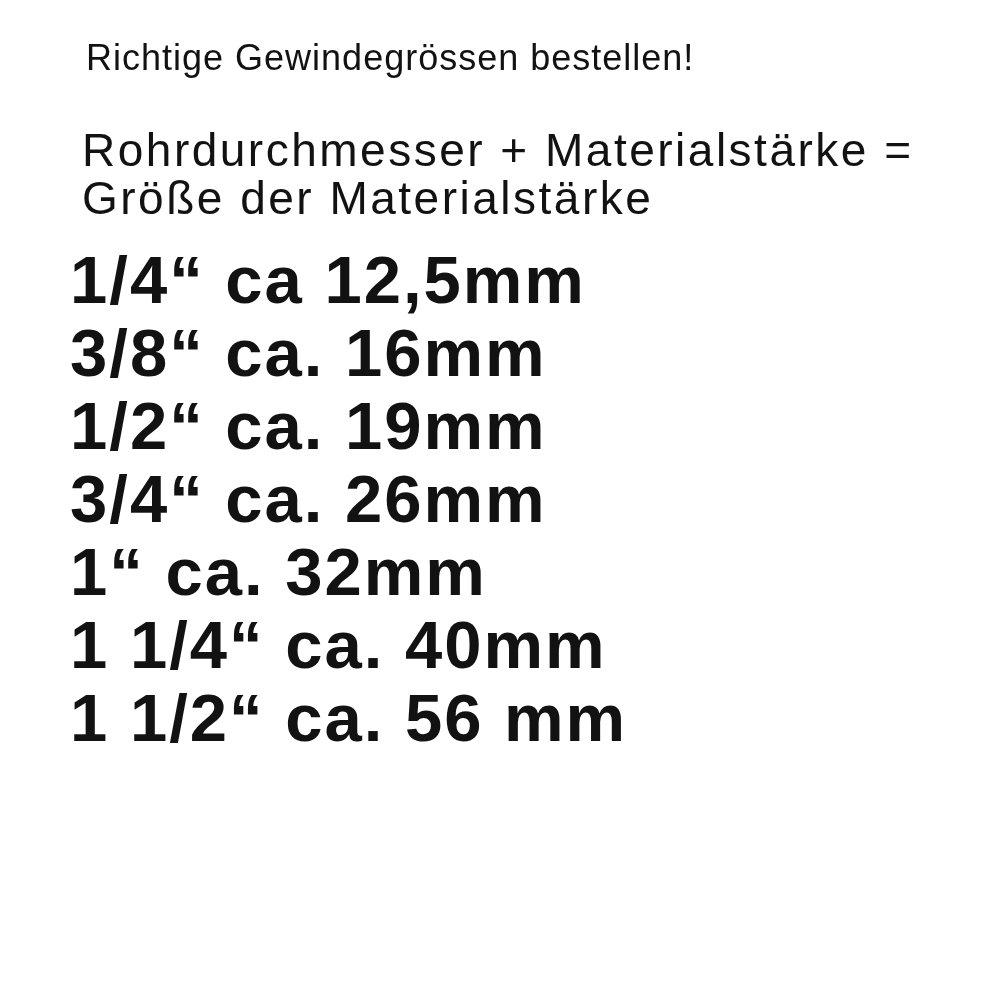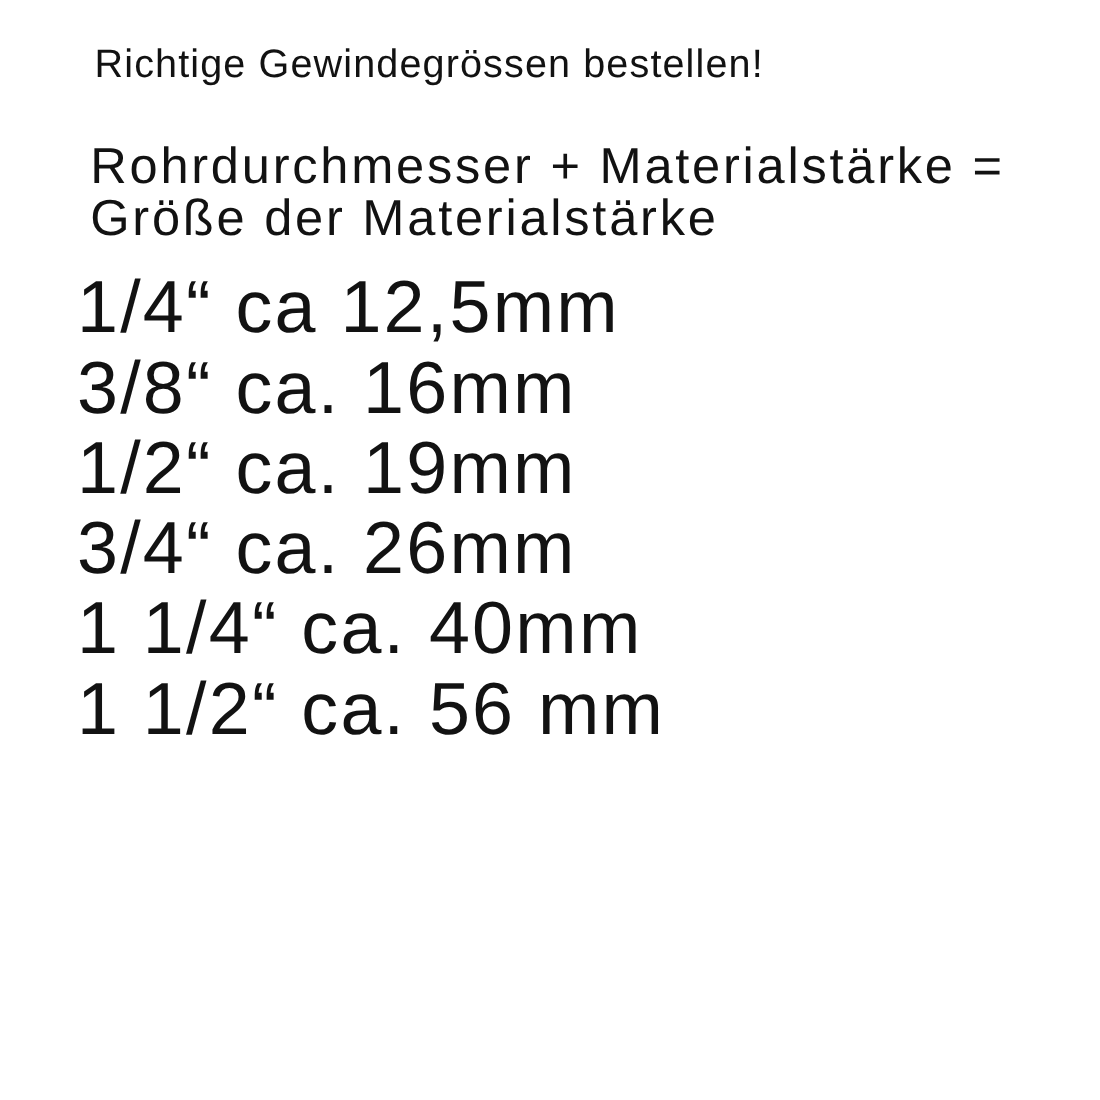--- a/index.html
+++ b/index.html
@@ -40,21 +40,21 @@
     white-space: nowrap;
   }
   .size-list {
     position: absolute;
     left: 70px;
     top: 243px;
     margin: 0;
     padding: 0;
     list-style: none;
     font-size: 67px;
-    font-weight: 400;
+    font-weight: 700;
     letter-spacing: 2px;
     line-height: 73px;
     white-space: nowrap;
   }
 </style>
 </head>
 <body>
 
 <main>
 
@@ -63,17 +63,18 @@
   <p class="subtitle">
     <span>Rohrdurchmesser + Materialstärke =</span><br>
     <span>Größe der Materialstärke</span>
   </p>
 
   <ul class="size-list">
     <li>1/4“ ca 12,5mm</li>
     <li>3/8“ ca. 16mm</li>
     <li>1/2“ ca. 19mm</li>
     <li>3/4“ ca. 26mm</li>
+    <li>1“ ca. 32mm</li>
     <li>1 1/4“ ca. 40mm</li>
     <li>1 1/2“ ca. 56 mm</li>
   </ul>
 
 </main>
 
 </body></html>

